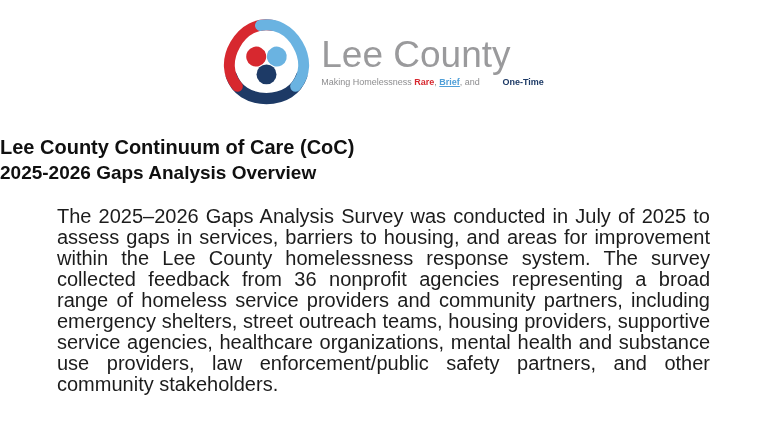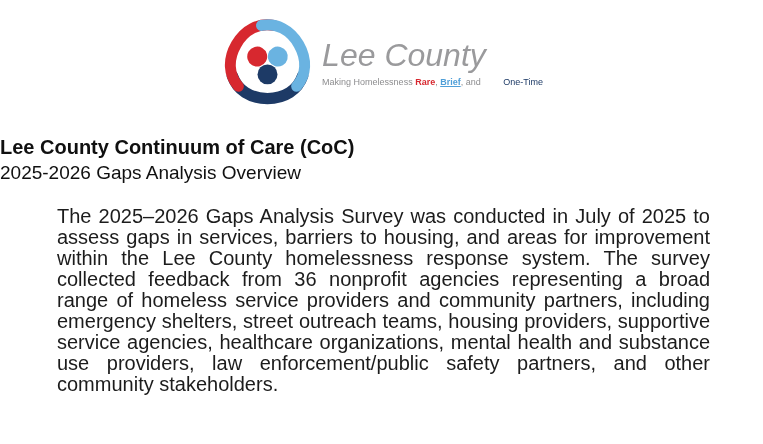--- a/index.html
+++ b/index.html
@@ -33,58 +33,57 @@
     width: 95px;
     height: 95px;
     flex: 0 0 auto;
   }
   .logo-text {
     display: flex;
     flex-direction: column;
     justify-content: center;
   }
   .logo-title {
-    font-size: 32px;
+    font-size: 37px;
     line-height: 36px;
     font-weight: 400;
     color: #9a9a9c;
     letter-spacing: 0px;
-    font-style: italic;
   }
   .logo-subtitle {
     font-size: 21px;
     line-height: 23px;
     font-weight: 400;
     color: #9a9a9c;
     margin-top: 1px;
   }
   .logo-tagline {
     font-size: 9px;
     line-height: 12px;
     color: #8d8d8f;
     margin-top: 3px;
     white-space: nowrap;
   }
   .logo-tagline .tg-rare   { color: #d7282f; font-weight: 700; }
   .logo-tagline .tg-brief  { color: #4f9fd8; font-weight: 700; text-decoration: underline; }
-  .logo-tagline .tg-one    { color: #1d3a66; font-weight: 400; margin-left: 20px; }
+  .logo-tagline .tg-one    { color: #1d3a66; font-weight: 700; margin-left: 20px; }
 
   
   .doc-heading {
     margin-top: 22px;
     color: #101010;
   }
   .doc-heading .h-line1 {
     font-size: 20px;
     font-weight: 700;
     line-height: 26px;
   }
   .doc-heading .h-line2 {
     font-size: 19px;
-    font-weight: 400;
+    font-weight: 700;
     line-height: 25px;
   }
 
   
   .doc-body {
     margin: 21px 53px 0 57px;
   }
   .doc-body p {
     margin: 0 0 21px 0;
     font-size: 20px;

